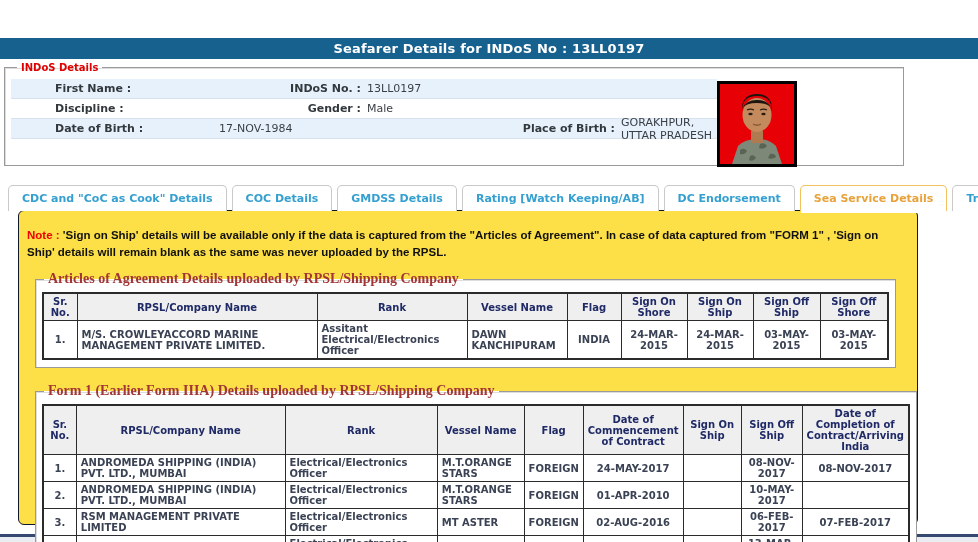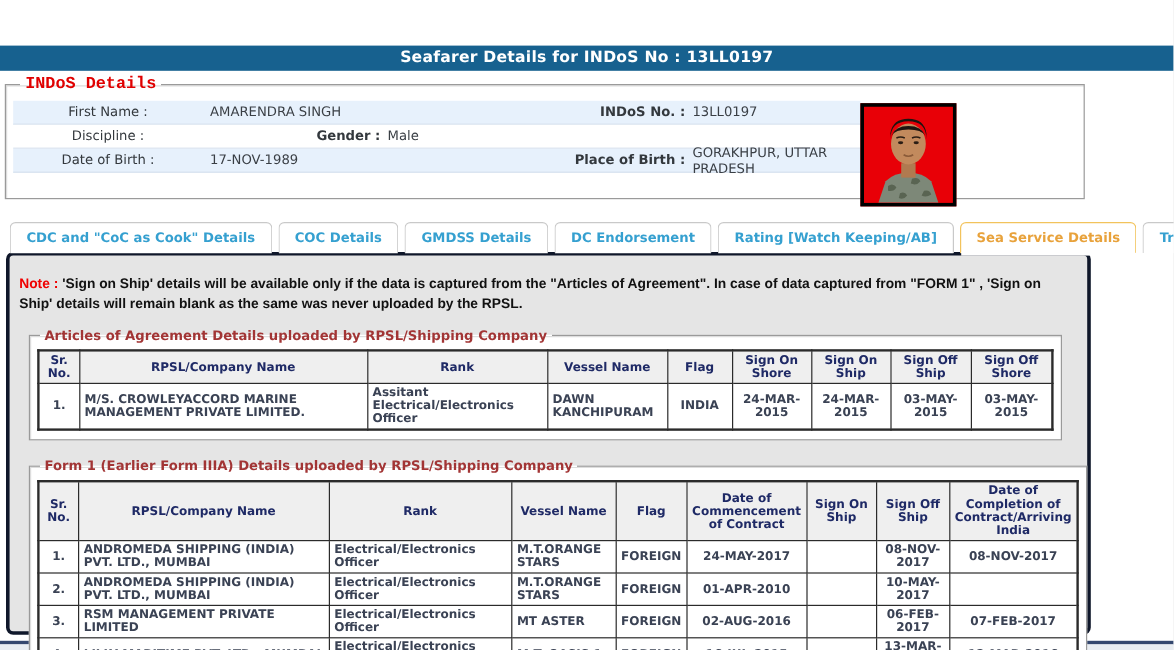--- a/index.html
+++ b/index.html
@@ -16,30 +16,30 @@
     letter-spacing:.2px;
   }
   
   fieldset{margin:0;}
   .indos-fieldset{
     position:absolute;left:4px;top:62px;width:886px;height:92px;
     border:1px solid #9a9a9a;box-shadow:1px 1px 0 #dcdcdc inset;
     padding:6px 6px 4px 6px;background:#ffffff;
   }
   .indos-fieldset legend{
-    color:#e00000;font-size:14px;font-weight:bold;padding:0 4px;margin-left:6px;font-family:Liberation Mono, monospace;
+    color:#e00000;font-size:10px;font-weight:bold;padding:0 4px;margin-left:6px;
   }
   .detail-rows{width:706px;}
   .detail-row{
     display:flex;align-items:center;height:19px;font-size:11px;color:#333;
     border-bottom:1px solid #d7e2ee;
   }
   .detail-row:nth-child(odd){background:#E7F1FC;}
   .detail-row:nth-child(even){background:#ffffff;}
-  .dl1{width:158px;text-align:center;font-weight:normal;color:#33383d;}
+  .dl1{width:158px;text-align:left;font-weight:bold;color:#33383d;padding-left:44px;}
   .dv1{width:248px;padding-left:6px;color:#3a3f45;}
   .dl2{width:148px;text-align:right;font-weight:bold;color:#33383d;}
   .dv2{flex:1;padding-left:6px;color:#3a3f45;}
   .photo-box{
     position:absolute;left:712px;top:8px;width:74px;height:80px;
     border:3px solid #000;background:#e80007;
   }
   .photo-box svg{display:block;}
   
   .tab-bar{
@@ -53,35 +53,35 @@
   .tab.active{
     color:#E8A23B;border-color:#F2C35C;background:#ffffff;
     position:relative;
     text-align:right;
   }
   .tab.active::after{
     content:"";position:absolute;left:0;right:0;bottom:-2px;height:3px;background:#ffffff;
   }
   
   .tab-panel{
-    position:absolute;left:5px;top:210px;width:898px;height:313px;
-    border:3px solid #0f172a;border-radius:6px;background:#e5e5e5;z-index:1;
+    position:absolute;left:18px;top:210px;width:898px;height:313px;
+    border:1px solid #0f172a;border-radius:6px;background:#fde047;z-index:1;
   }
   .note{
     margin:16px 8px 0 8px;font-size:11.5px;font-weight:bold;color:#111;
     line-height:1.45;font-family:"Liberation Sans",sans-serif;
   }
   .note .note-prefix{color:#f00000;}
   
   .tbl-fieldset{
     margin:11px 0 0 16px;border:1px solid #9a9a9a;box-shadow:1px 1px 0 #dddddd inset;
     padding:5px 6px 7px 6px;background:#ffffff;display:inline-block;
   }
   .tbl-fieldset legend{
-    color:#A23535;font-size:11px;font-weight:bold;padding:0 4px;margin-left:2px;
+    color:#A23535;font-size:14px;font-weight:bold;padding:0 4px;margin-left:2px;font-family:Liberation Serif, serif;
   }
   table.data{
     border-collapse:collapse;table-layout:fixed;background:#fff;
     font-size:10px;border:2px solid #2b2b2b;
   }
   table.data th,table.data td{
     border:1px solid #2b2b2b;padding:2px 4px;font-weight:bold;
     overflow:hidden;
   }
   table.data th{background:#efefef;color:#1F2A66;text-align:center;}
@@ -98,32 +98,31 @@
 </head>
 <body>
 
 <div class="title-bar">Seafarer Details for INDoS No : 13LL0197</div>
 
 <fieldset class="indos-fieldset">
   <legend>INDoS Details</legend>
   <div class="detail-rows">
       <div class="detail-row">
         <span class="dl1">First Name :</span>
-        <span class="dv1">AMARENDRA SINGH</span>
         <span class="dl2">INDoS No. :</span>
         <span class="dv2">13LL0197</span>
       </div>
       <div class="detail-row">
         <span class="dl1">Discipline :</span>
         <span class="dl2">Gender :</span>
         <span class="dv2">Male</span>
       </div>
       <div class="detail-row">
         <span class="dl1">Date of Birth :</span>
-        <span class="dv1">17-NOV-1989</span>
+        <span class="dv1">17-NOV-1984</span>
         <span class="dl2">Place of Birth :</span>
         <span class="dv2">GORAKHPUR, UTTAR PRADESH</span>
       </div>
     </div>
   <div class="photo-box">
     <svg width="74" height="80" viewBox="0 0 74 80">
       <rect x="0" y="0" width="74" height="80" fill="#e80007"></rect>
       <path d="M12 80 L18 62 Q25 55 37 55 Q49 55 56 62 L62 80 Z" fill="#7d8878"></path>
       <path d="M20 66 q4 -3 7 1 q-2 4 -7 3 Z M40 60 q5 -2 7 2 q-3 4 -8 2 Z M50 70 q5 -1 6 3 q-4 3 -8 1 Z M30 72 q4 -2 6 2 q-3 4 -7 2 Z" fill="#55604e" opacity="0.9"></path>
       <rect x="31" y="47" width="12" height="12" fill="#b07a50"></rect>
@@ -136,22 +135,22 @@
       <path d="M40 26 q3.5 -1.8 7 0" stroke="#2a1d14" stroke-width="1.2" fill="none"></path>
       <path d="M33 40 q4 2.4 8 0" stroke="#8a5a38" stroke-width="1.4" fill="none"></path>
     </svg>
   </div>
 </fieldset>
 
 <div class="tab-bar">
     <div class="tab">CDC and "CoC as Cook" Details</div>
     <div class="tab">COC Details</div>
     <div class="tab">GMDSS Details</div>
+    <div class="tab">Rating [Watch Keeping/AB]</div>
     <div class="tab">DC Endorsement</div>
-    <div class="tab">Rating [Watch Keeping/AB]</div>
     <div class="tab active">Sea Service Details</div>
     <div class="tab">Training Details</div>
   </div>
 
 <div class="tab-panel">
   <div class="note">
     <span class="note-prefix">Note :</span><span> 'Sign on Ship' details will be available only if the data is captured from the "Articles of Agreement". In case of data captured from "FORM 1" , 'Sign on Ship' details will remain blank as the same was never uploaded by the RPSL.</span>
   </div>
 
   <fieldset class="tbl-fieldset">

